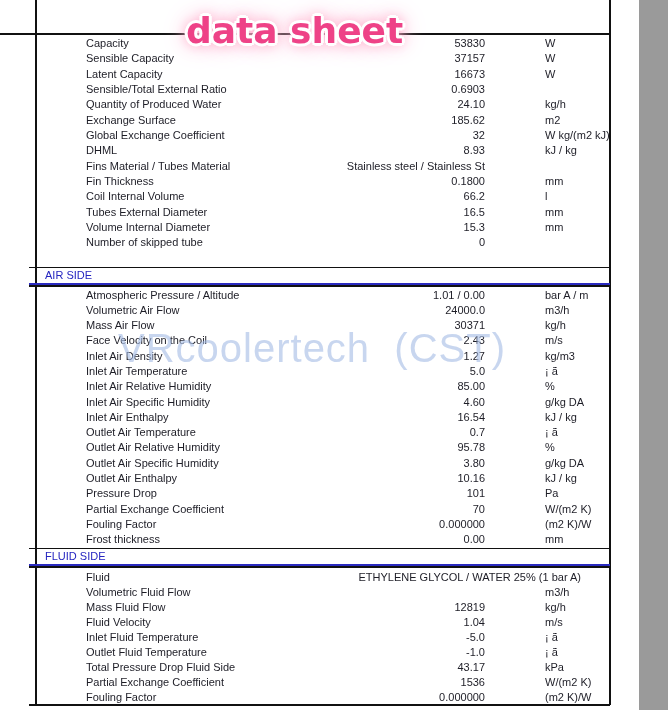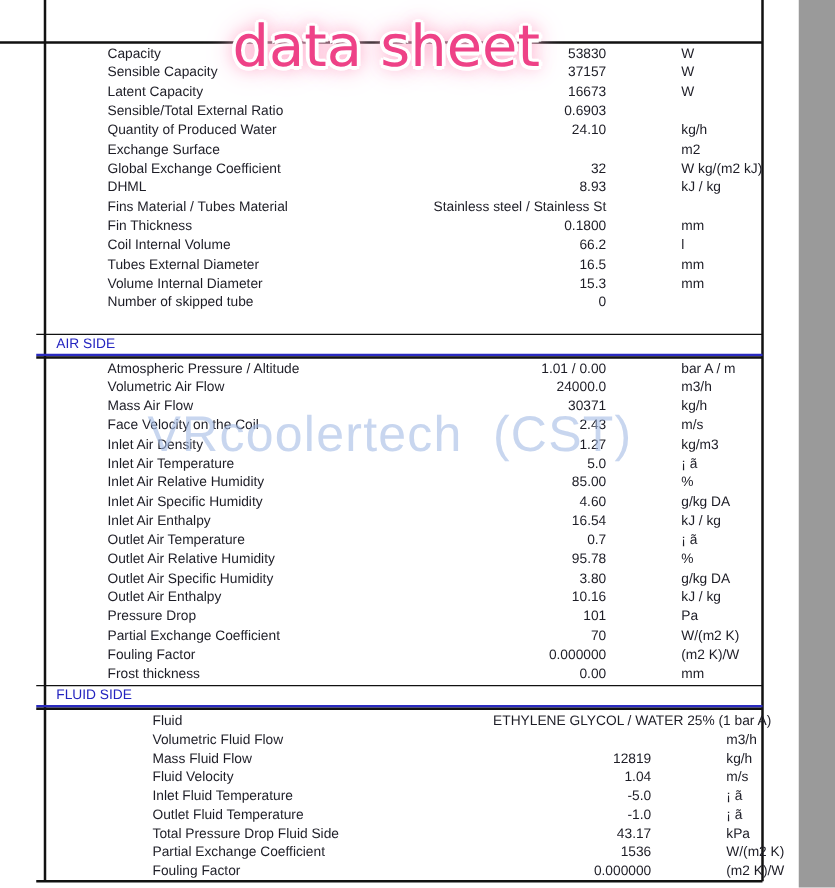--- a/index.html
+++ b/index.html
@@ -14,36 +14,36 @@
   .hline{position:absolute;height:1.5px;background:#111;}
   .hline.top{left:0;top:33px;width:610px;}
   .hline.bottom{left:29px;top:704px;width:581px;}
 
   .rows{position:absolute;left:36px;width:573px;padding-left:41px;}
   .rows1{top:36px;}
   .rows2{top:287.5px;}
   .rows3{top:570px;}
   .row{position:relative;height:15.35px;font-size:11px;line-height:15.35px;}
   .rows2 .row{height:15.3px;line-height:15.3px;}
-  .rows3 .row{height:15px;line-height:15px;margin-left:36px;}
+  .rows3 .row{height:15px;line-height:15px;}
   .row .label{padding-left:9px;}
   .row .value{position:absolute;left:150px;top:0;width:258px;text-align:right;}
   .row.wide .value{width:354px;}
   .row .unit{position:absolute;left:468px;top:0;}
 
   .sec-header{position:absolute;left:29px;width:581px;border-top:1.5px solid #111;}
   .sec-header .sec-title{display:block;color:#2424c0;font-size:11px;line-height:14.5px;padding-left:16px;}
   .sec-header .blue-rule{height:2px;background:#2a2ac0;}
   .sec-header .black-rule{height:2px;background:#111;}
   .air-header{top:267px;}
   .fluid-header{top:548px;}
 
   .wm-pink{
     position:absolute;left:186px;top:10px;
-    font-family:"DejaVu Sans",sans-serif;font-weight:normal;font-size:46px;
+    font-family:"DejaVu Sans",sans-serif;font-weight:bold;font-size:36px;
     color:#ee4287;white-space:pre;
     text-shadow:
       -2px -2px 0 #fff,2px -2px 0 #fff,-2px 2px 0 #fff,2px 2px 0 #fff,
       0 -3px 0 #fff,0 3px 0 #fff,-3px 0 0 #fff,3px 0 0 #fff,
       0 0 12px #ff9cc0,0 0 20px #ffb6d2,0 0 30px #ffc9dd;
   }
   .wm-blue{
     position:absolute;left:118px;top:326px;
     font-size:40px;color:rgba(164,186,228,0.6);white-space:pre;letter-spacing:1px;
   }
@@ -57,21 +57,21 @@
 <div class="vline right"></div>
 <div class="hline top"></div>
 <div class="hline bottom"></div>
 
 <div class="rows rows1">
     <div class="row"><span class="label">Capacity</span><span class="value">53830</span><span class="unit">W</span></div>
     <div class="row"><span class="label">Sensible Capacity</span><span class="value">37157</span><span class="unit">W</span></div>
     <div class="row"><span class="label">Latent Capacity</span><span class="value">16673</span><span class="unit">W</span></div>
     <div class="row"><span class="label">Sensible/Total External Ratio</span><span class="value">0.6903</span><span class="unit"></span></div>
     <div class="row"><span class="label">Quantity of Produced Water</span><span class="value">24.10</span><span class="unit">kg/h</span></div>
-    <div class="row"><span class="label">Exchange Surface</span><span class="unit">m2</span></div>
+    <div class="row"><span class="label">Exchange Surface</span><span class="value">185.62</span><span class="unit">m2</span></div>
     <div class="row"><span class="label">Global Exchange Coefficient</span><span class="value">32</span><span class="unit">W kg/(m2 kJ)</span></div>
     <div class="row"><span class="label">DHML</span><span class="value">8.93</span><span class="unit">kJ / kg</span></div>
     <div class="row"><span class="label">Fins Material / Tubes Material</span><span class="value">Stainless steel / Stainless St</span><span class="unit"></span></div>
     <div class="row"><span class="label">Fin Thickness</span><span class="value">0.1800</span><span class="unit">mm</span></div>
     <div class="row"><span class="label">Coil Internal Volume</span><span class="value">66.2</span><span class="unit">l</span></div>
     <div class="row"><span class="label">Tubes External Diameter</span><span class="value">16.5</span><span class="unit">mm</span></div>
     <div class="row"><span class="label">Volume Internal Diameter</span><span class="value">15.3</span><span class="unit">mm</span></div>
     <div class="row"><span class="label">Number of skipped tube</span><span class="value">0</span><span class="unit"></span></div>
   </div>
 

